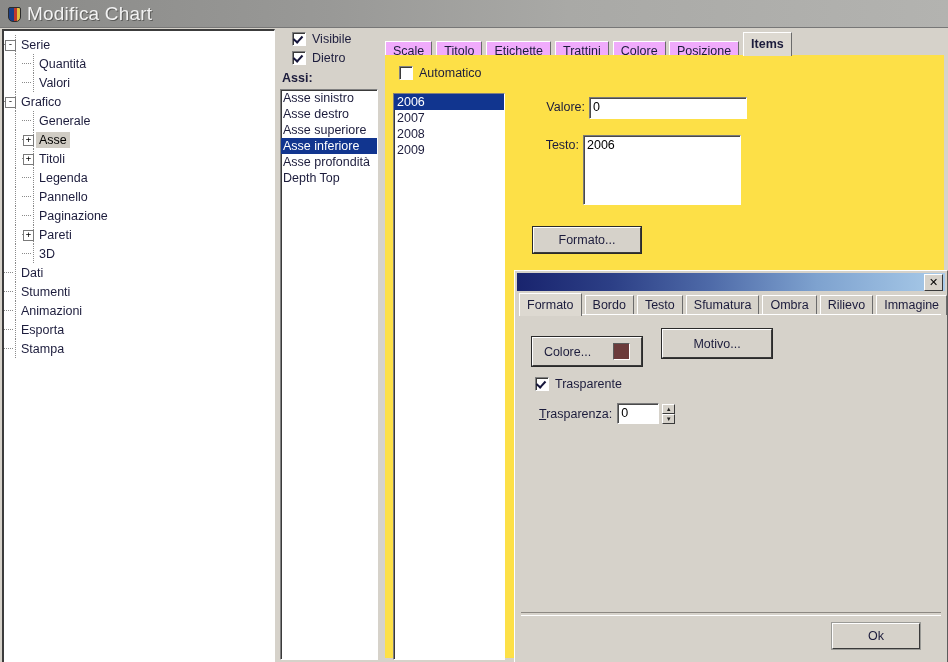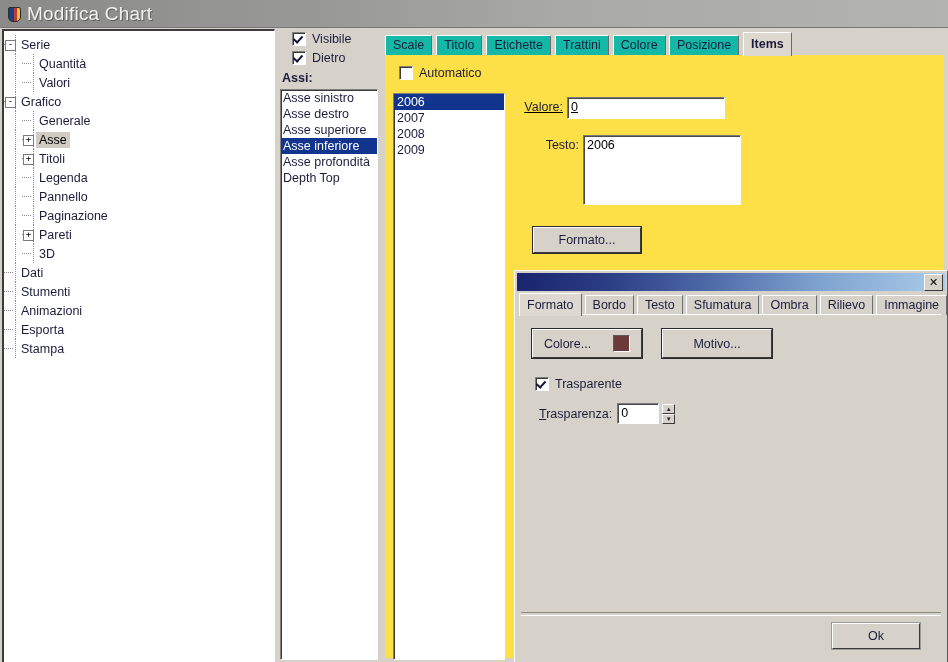--- a/index.html
+++ b/index.html
@@ -95,23 +95,23 @@
     padding-left:2px;white-space:nowrap;cursor:default;
   }
   .litem.sel{background:#11358f;color:#fff;}
 
   
   #rightpanel{position:absolute;left:383px;top:29px;width:563px;height:631px;background:#d6d2ca;}
 
   
   .tabstrip{position:relative;height:23px;margin-left:2px;margin-top:3px;}
   .tab{
-    position:absolute;top:3px;height:19px;line-height:19px;
+    position:absolute;top:9px;height:19px;line-height:19px;
     padding:0 7px;font-size:12.5px;color:#1c1c3c;
-    background:#14b8a6;
+    background:#f0abfc;
     border-top:1px solid #fff;border-left:1px solid #fff;border-right:1px solid #6b6b6b;
     cursor:pointer;white-space:nowrap;
   }
   .tab.active{
     top:0;height:23px;line-height:23px;font-weight:bold;
     background:#ddd9d1;border-bottom:none;z-index:3;
   }
   .tabline{position:absolute;left:2px;top:26px;width:559px;height:1px;background:#fff;}
 
   .panelbody{position:absolute;left:2px;top:26px;width:559px;height:603px;background:#fde047;}
@@ -349,21 +349,21 @@
         <span class="cklabel">Automatico</span>
       </div>
 
       <div id="yearlist" class="sunken">
           <div class="yitem sel">2006</div>
           <div class="yitem">2007</div>
           <div class="yitem">2008</div>
           <div class="yitem">2009</div>
         </div>
 
-      <div class="fieldrow" style="left:118px;top:42px;text-decoration:underline;">
+      <div class="fieldrow" style="left:140px;top:42px;">
         <div class="flabel" style="width:60px;margin-top:3px;margin-right:4px;">Valore:</div>
         <div class="tbox" style="width:150px;height:17px;line-height:17px;padding-top:1px;">0</div>
       </div>
 
       <div class="fieldrow" style="left:134px;top:80px;">
         <div class="flabel" style="width:60px;margin-top:3px;margin-right:4px;">Testo:</div>
         <div class="tbox" style="width:150px;height:64px;">2006</div>
       </div>
 
       <div class="btn" style="position:absolute;left:148px;top:172px;width:106px;height:24px;">Formato...</div>
@@ -382,21 +382,21 @@
         <div class="itab" style="left: 65.5469px;">Bordo</div>
         <div class="itab" style="left: 117.906px;">Testo</div>
         <div class="itab" style="left: 166.797px;">Sfumatura</div>
         <div class="itab" style="left: 243.469px;">Ombra</div>
         <div class="itab" style="left: 300.672px;">Rilievo</div>
         <div class="itab" style="left: 357.188px;">Immagine</div>
       </div>
 
     <div class="ibody">
 
-      <div class="btn" style="position:absolute;left:13px;top:14px;width:108px;height:27px;gap:16px;">
+      <div class="btn" style="position:absolute;left:13px;top:22px;width:108px;height:27px;gap:16px;">
         <span>Colore...</span>
         <span class="swatch" id="color-swatch" style="background: rgb(107, 59, 59);"></span>
       </div>
 
       <div class="btn" style="position:absolute;left:143px;top:14px;width:108px;height:27px;">Motivo...</div>
 
       <div style="position:absolute;left:16px;top:62px;display:flex;align-items:center;">
         <div class="ckbox on"></div>
         <span class="cklabel">Trasparente</span>
       </div>

